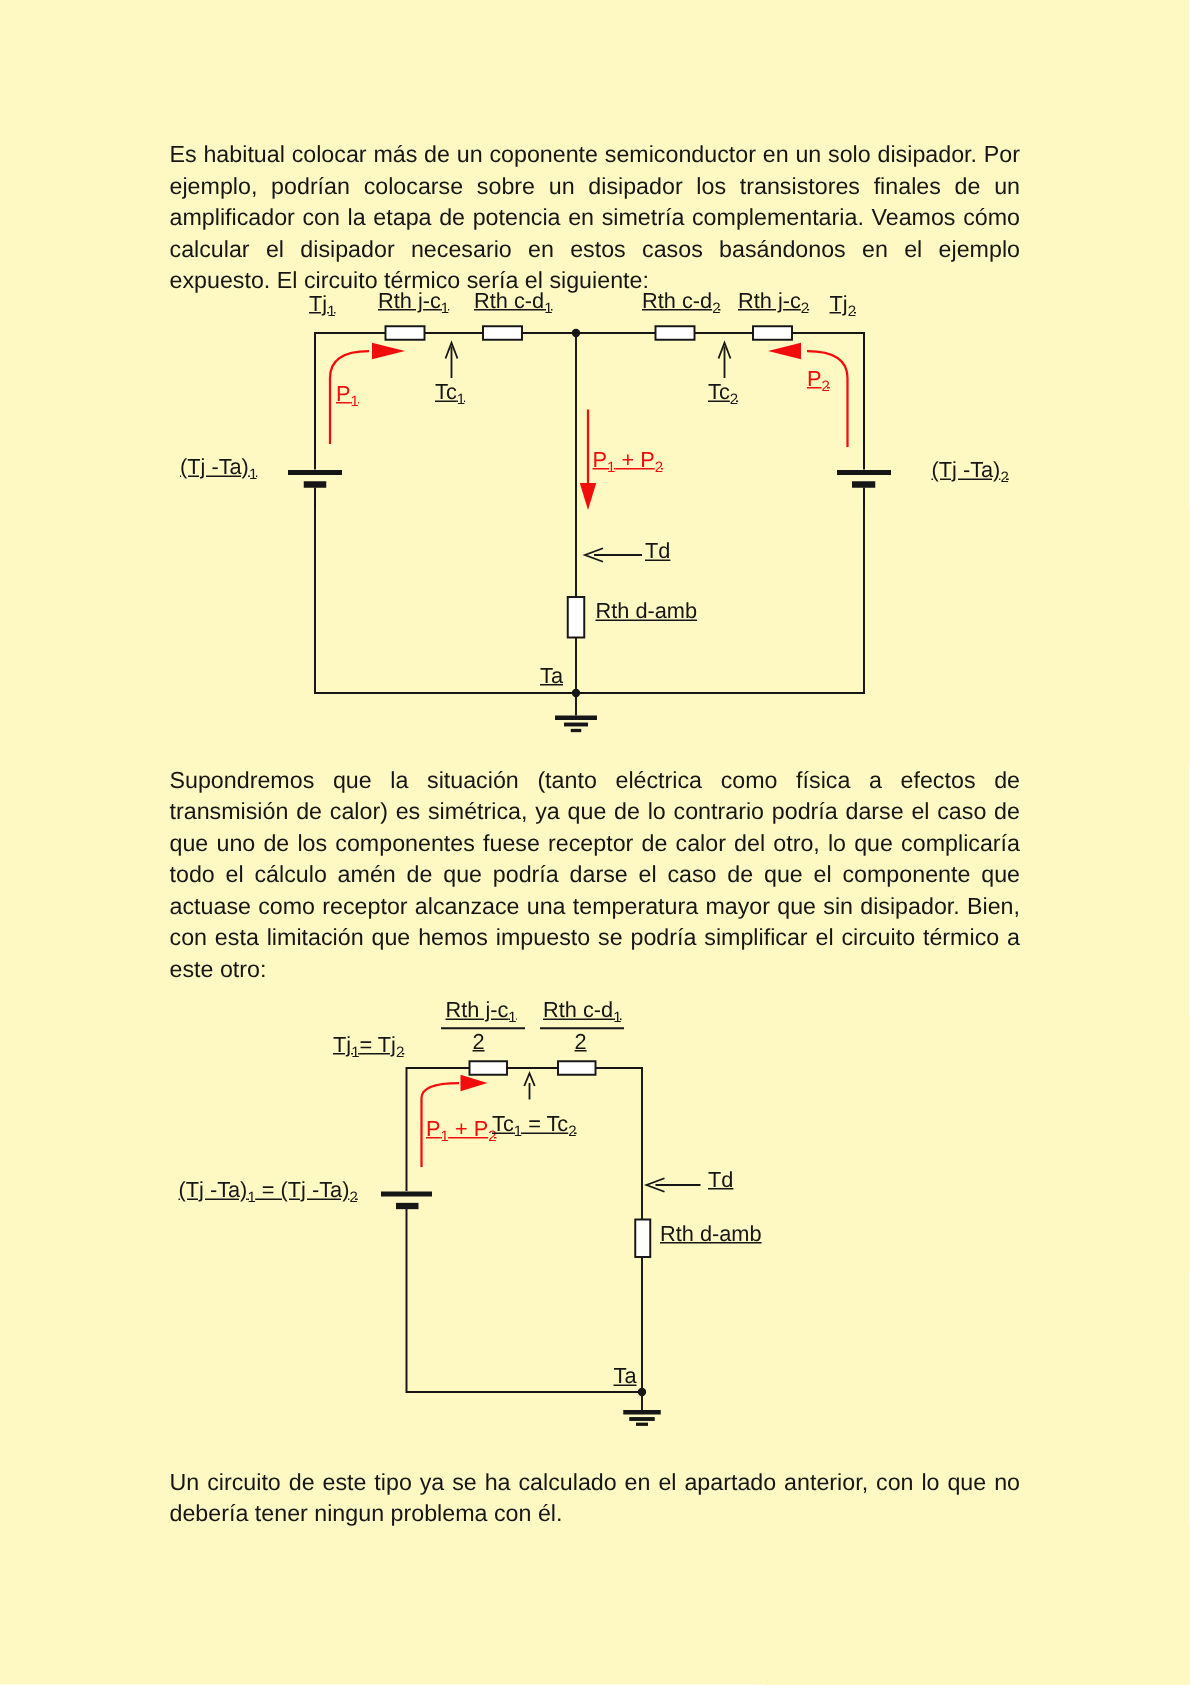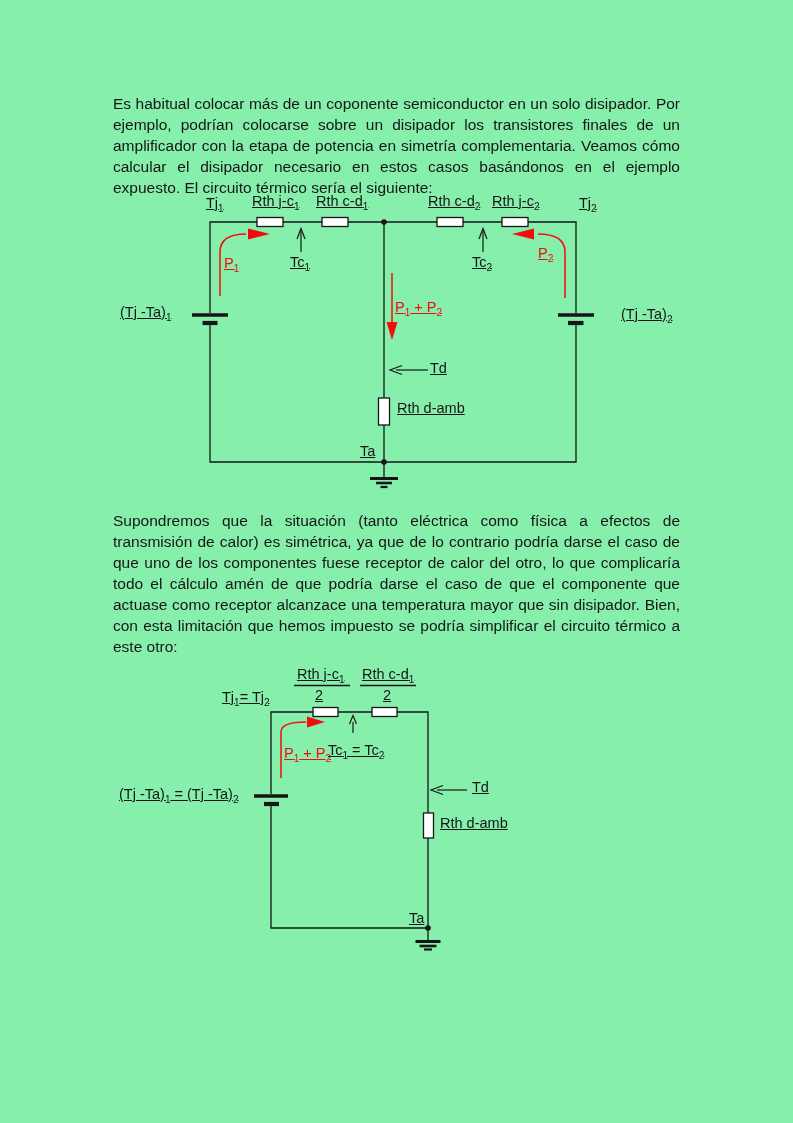--- a/index.html
+++ b/index.html
@@ -1,17 +1,17 @@
 <!DOCTYPE html>
 <html><head>
 <meta charset="utf-8">
 <style>
   html,body{margin:0;padding:0;background:#ffffff;}
   .page{
-    position:relative;width:793px;height:1123px;background:#86efac;
+    position:relative;width:793px;height:1123px;background:#fef9c3;
     font-family:"Liberation Sans", sans-serif;color:#161616;overflow:hidden;
   }
   .para{
     position:absolute;left:113px;width:567px;margin:0;
     font-size:15.5px;line-height:21px;text-align:justify;color:#161616;
   }
   .diagram-svg{position:absolute;left:0;width:793px;height:320px;}
   .lbl{
     position:absolute;font-size:14.5px;line-height:15px;white-space:nowrap;color:#161616;text-decoration:underline;
   }
@@ -85,21 +85,21 @@
       <polygon points="512,44 534,38.5 534,49.5"></polygon>
       <polygon points="386.5,132 397.5,132 392,150"></polygon>
     </g>
   </svg>
 
   <div class="lbl" style="left:206px;top:196px"><span>Tj</span><span class="sub">1</span></div>
   <div class="lbl" style="left:252px;top:194px"><span>Rth j-c</span><span class="sub">1</span></div>
   <div class="lbl" style="left:316px;top:194px"><span>Rth c-d</span><span class="sub">1</span></div>
   <div class="lbl" style="left:428px;top:194px"><span>Rth c-d</span><span class="sub">2</span></div>
   <div class="lbl" style="left:492px;top:194px"><span>Rth j-c</span><span class="sub">2</span></div>
-  <div class="lbl" style="left:579px;top:196px"><span>Tj</span><span class="sub">2</span></div>
+  <div class="lbl" style="left:553px;top:196px"><span>Tj</span><span class="sub">2</span></div>
   <div class="lbl" style="left:290px;top:255px"><span>Tc</span><span class="sub">1</span></div>
   <div class="lbl" style="left:472px;top:255px"><span>Tc</span><span class="sub">2</span></div>
   <div class="lbl red" style="left:224px;top:256px"><span>P</span><span class="sub">1</span></div>
   <div class="lbl red" style="left:538px;top:246px"><span>P</span><span class="sub">2</span></div>
   <div class="lbl red" style="left:395px;top:300px"><span>P</span><span class="sub">1</span><span> + P</span><span class="sub">2</span></div>
   <div class="lbl" style="left:120px;top:305px"><span>(Tj -Ta)</span><span class="sub">1</span></div>
   <div class="lbl" style="left:621px;top:307px"><span>(Tj -Ta)</span><span class="sub">2</span></div>
   <div class="lbl" style="left:430px;top:361px">Td</div>
   <div class="lbl" style="left:397px;top:401px">Rth d-amb</div>
   <div class="lbl" style="left:360px;top:444px">Ta</div>
@@ -152,14 +152,15 @@
   <div class="lbl" style="left:315px;top:688px">2</div>
   <div class="lbl" style="left:362px;top:667px"><span>Rth c-d</span><span class="sub">1</span></div>
   <div class="lbl" style="left:383px;top:688px">2</div>
   <div class="lbl red" style="left:284px;top:746px"><span>P</span><span class="sub">1</span><span> + P</span><span class="sub">2</span></div>
   <div class="lbl" style="left:328px;top:743px"><span>Tc</span><span class="sub">1</span><span> = Tc</span><span class="sub">2</span></div>
   <div class="lbl" style="left:119px;top:787px"><span>(Tj -Ta)</span><span class="sub">1</span><span> = (Tj -Ta)</span><span class="sub">2</span></div>
   <div class="lbl" style="left:472px;top:780px">Td</div>
   <div class="lbl" style="left:440px;top:816px">Rth d-amb</div>
   <div class="lbl" style="left:409px;top:911px">Ta</div>
 
+  <p class="para" style="top:978px">Un circuito de este tipo ya se ha calculado en el apartado anterior, con lo que no debería tener ningun problema con él.</p>
 
 </div>
 
 </body></html>

